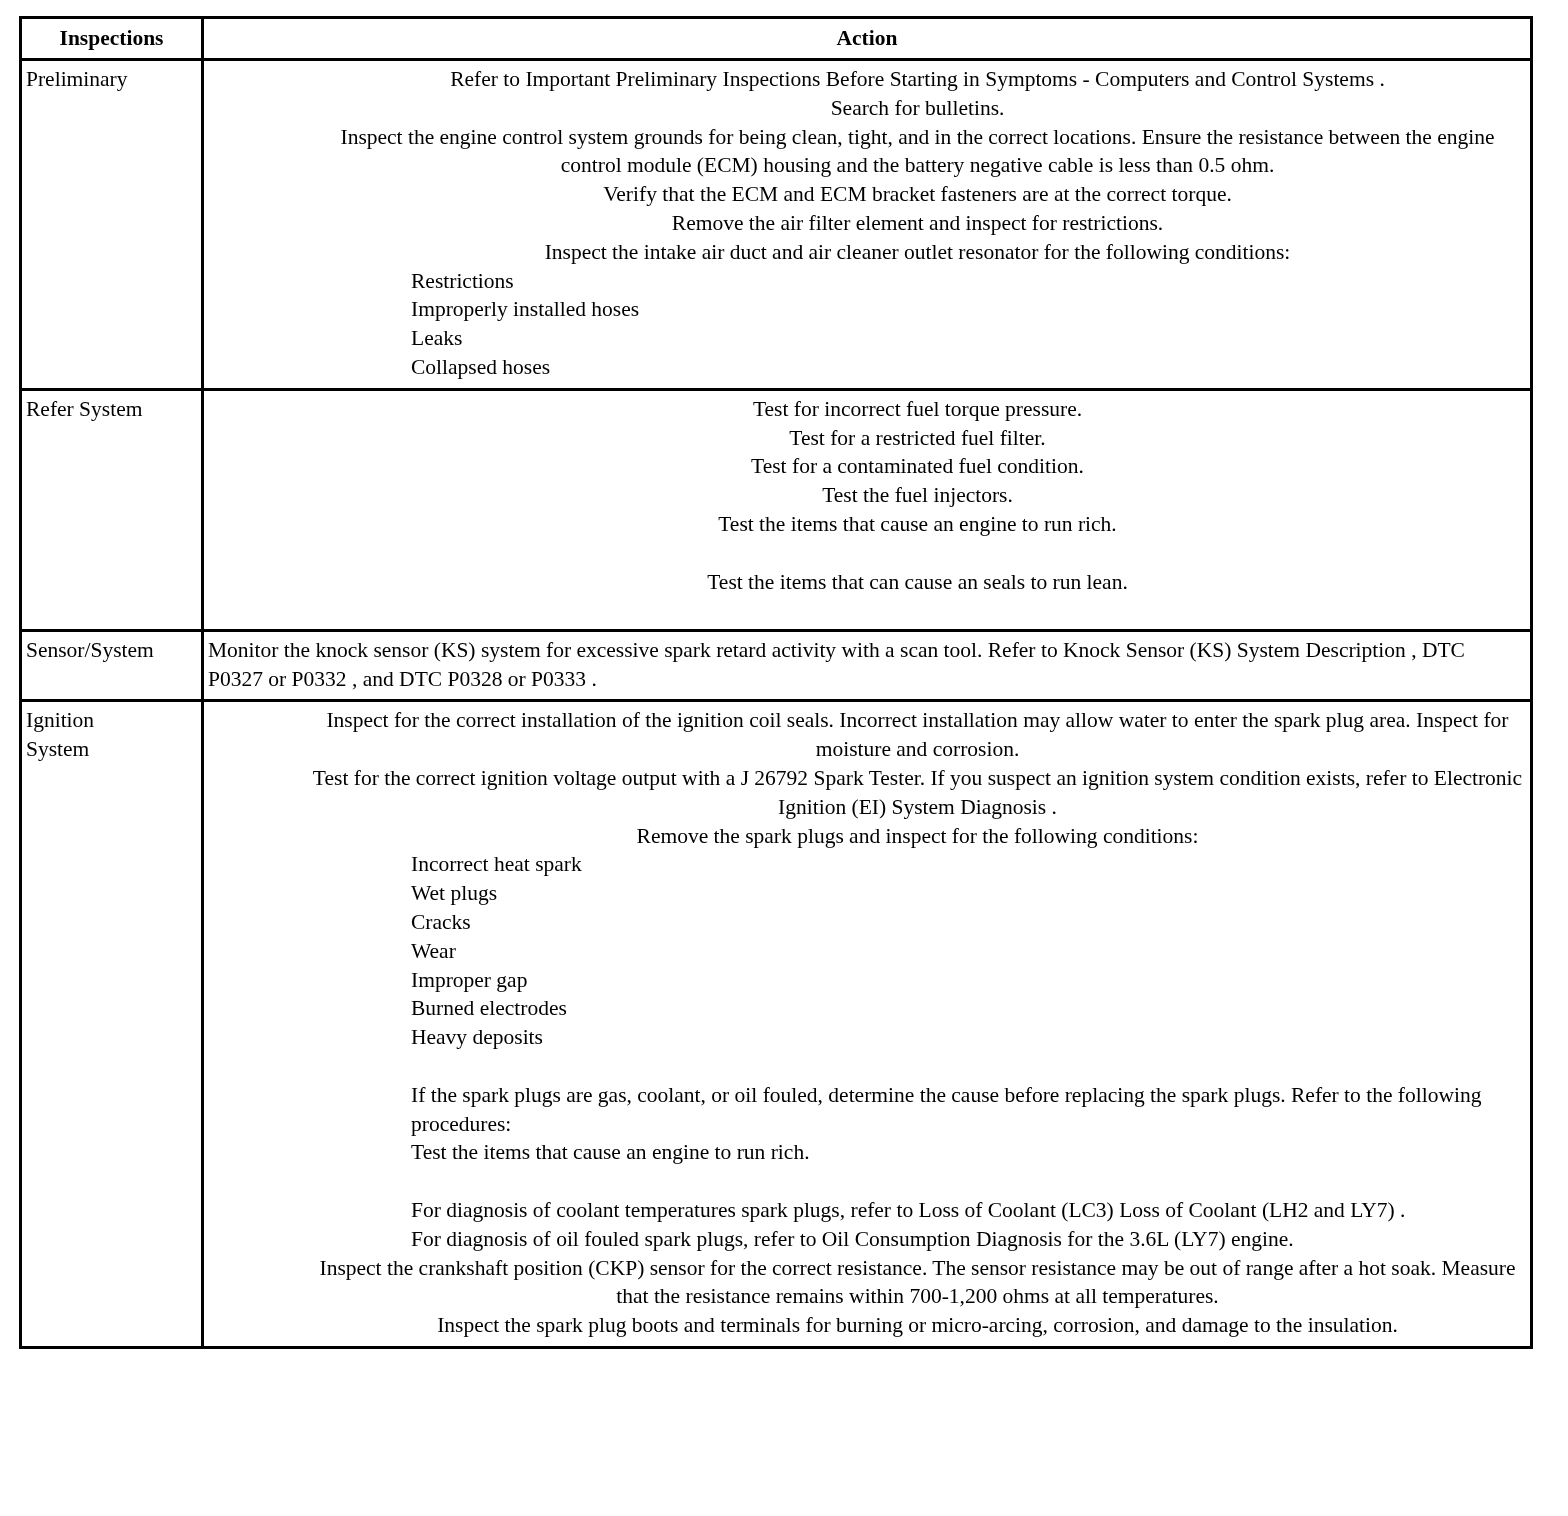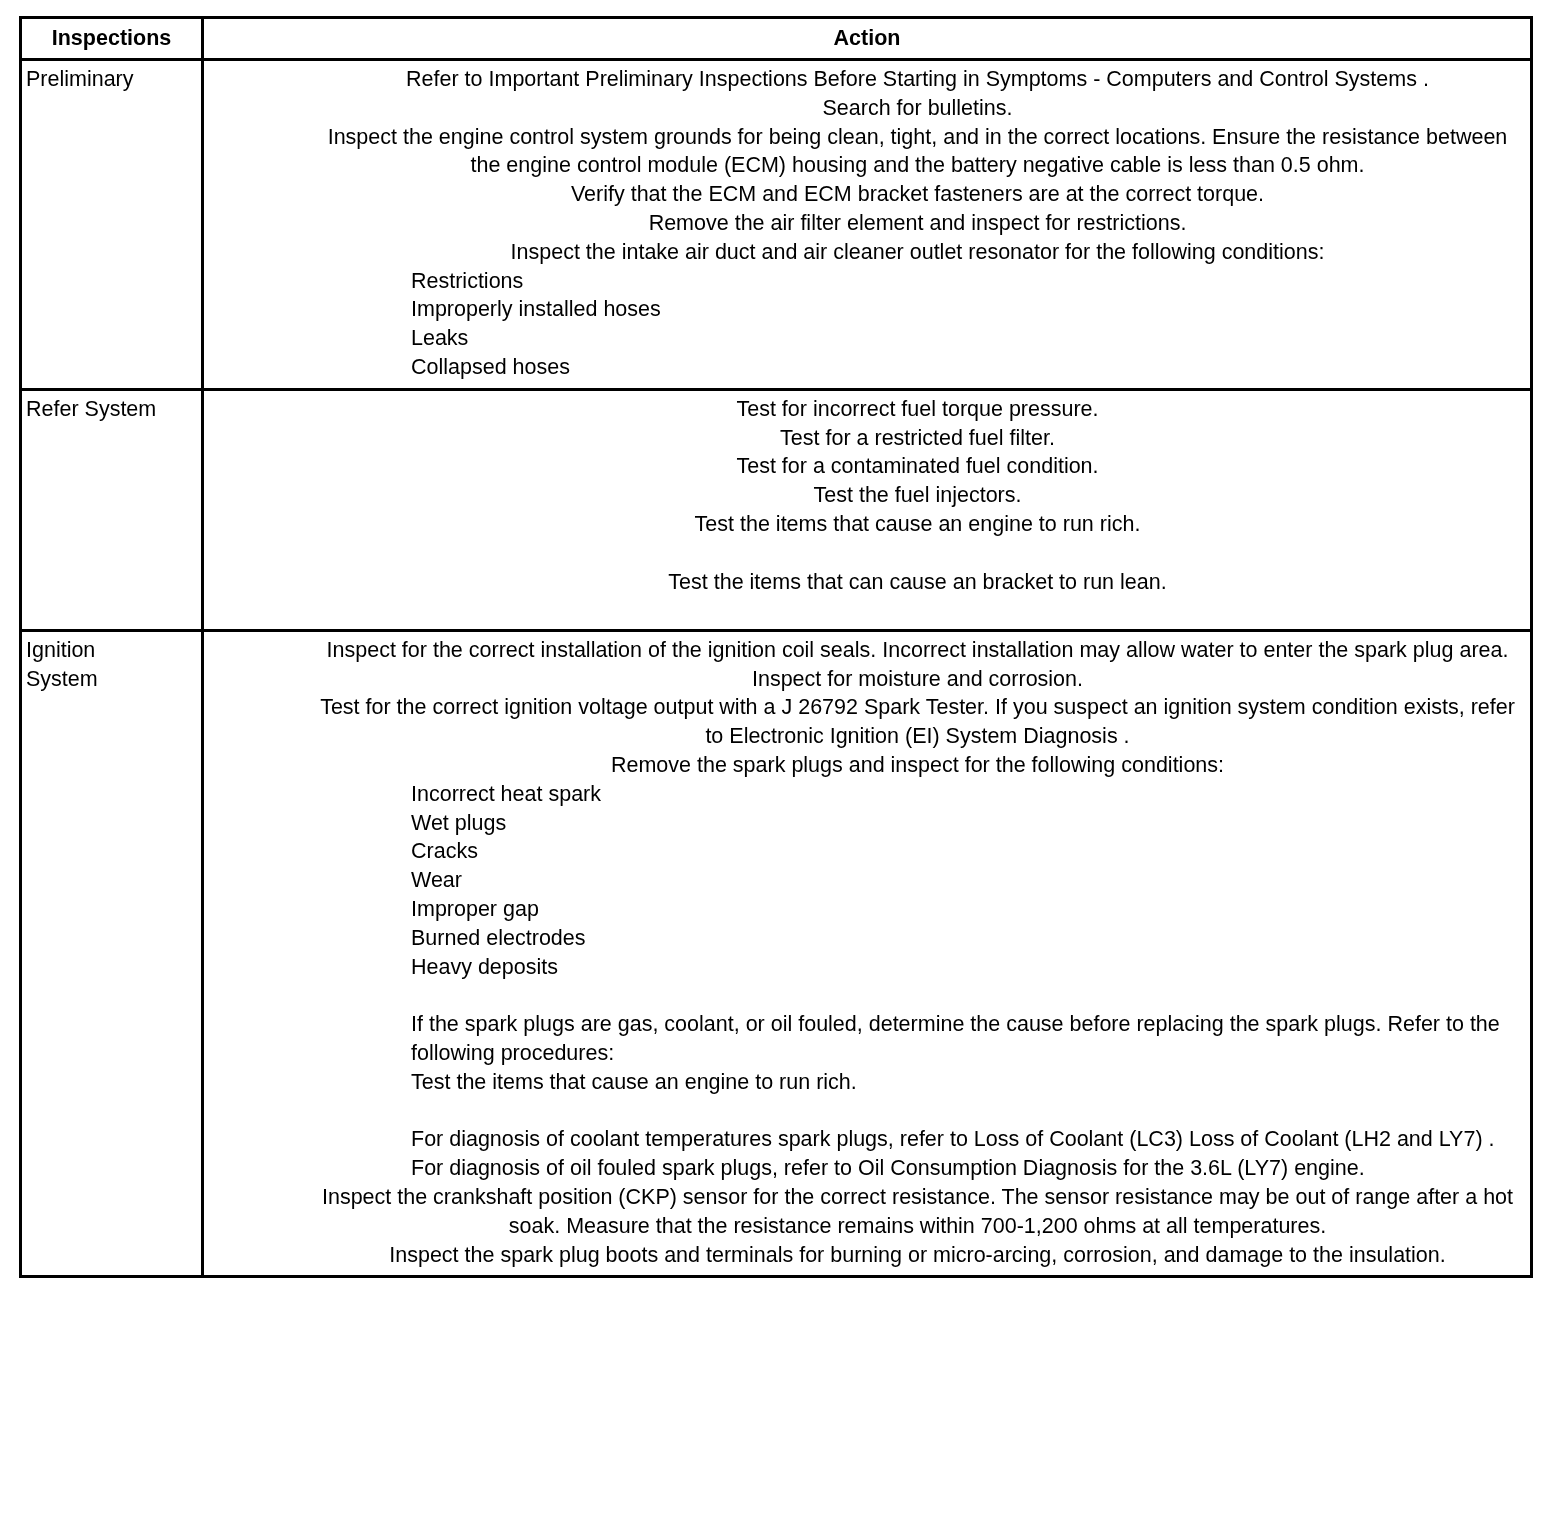--- a/index.html
+++ b/index.html
@@ -2,21 +2,21 @@
 <html><head>
 <meta charset="utf-8">
 <style>
   html, body { margin: 0; padding: 0; background: #ffffff; }
   body { width: 1568px; height: 1516px; position: relative; font-family: "Liberation Sans", sans-serif; color: #000; }
   table.diag {
     position: absolute; left: 19px; top: 16px; width: 1514px;
     border-collapse: collapse; table-layout: fixed;
     font-size: 21.5px; line-height: 28.8px;
   }
-  table.diag td, table.diag th { border: 3px solid #000; vertical-align: top; padding: 0; }
+  table.diag td, table.diag th { border: 3px solid #000; vertical-align: top; padding: 0; font-family: Liberation Serif, serif; }
   table.diag col.c1 { width: 182px; }
   th { font-weight: bold; text-align: center; height: 39px; vertical-align: middle !important; }
   td.label { padding: 4px 0 0 4px !important; }
   td.defn { padding: 4px 4px 4px 4px !important; }
   td.action { padding: 4px 6px 6px 4px !important; }
   .l1 { padding-left: 103px; text-align: center; }
   .l2 { padding-left: 203px; }
   .line { display: block; }
   .blank { display: block; height: 28.8px; }
   .flat { padding-left: 2px; }
@@ -53,24 +53,28 @@
 
   <tr>
     <td class="label">Refer System</td>
     <td class="action" style="height:228px">
       <span class="line l1">Test for incorrect fuel torque pressure.</span>
       <span class="line l1">Test for a restricted fuel filter.</span>
       <span class="line l1">Test for a contaminated fuel condition.</span>
       <span class="line l1">Test the fuel injectors.</span>
       <span class="line l1">Test the items that cause an engine to run rich.</span>
       <span class="blank"></span>
-      <span class="line l1">Test the items that can cause an bracket to run lean.</span>
+      <span class="line l1">Test the items that can cause an seals to run lean.</span>
     </td>
   </tr>
 
+  <tr>
+    <td class="label">Sensor/System</td>
+    <td class="action flat">Monitor the knock sensor (KS) system for excessive spark retard activity with a scan tool. Refer to Knock Sensor (KS) System Description , DTC P0327 or P0332 , and DTC P0328 or P0333 .</td>
+  </tr>
 
   <tr>
     <td class="label">
       <span class="line">Ignition</span>
       <span class="line">System</span>
     </td>
     <td class="action">
       <span class="line l1">Inspect for the correct installation of the ignition coil seals. Incorrect installation may allow water to enter the spark plug area. Inspect for moisture and corrosion.</span>
       <span class="line l1">Test for the correct ignition voltage output with a J 26792 Spark Tester. If you suspect an ignition system condition exists, refer to Electronic Ignition (EI) System Diagnosis .</span>
       <span class="line l1">Remove the spark plugs and inspect for the following conditions:</span>

